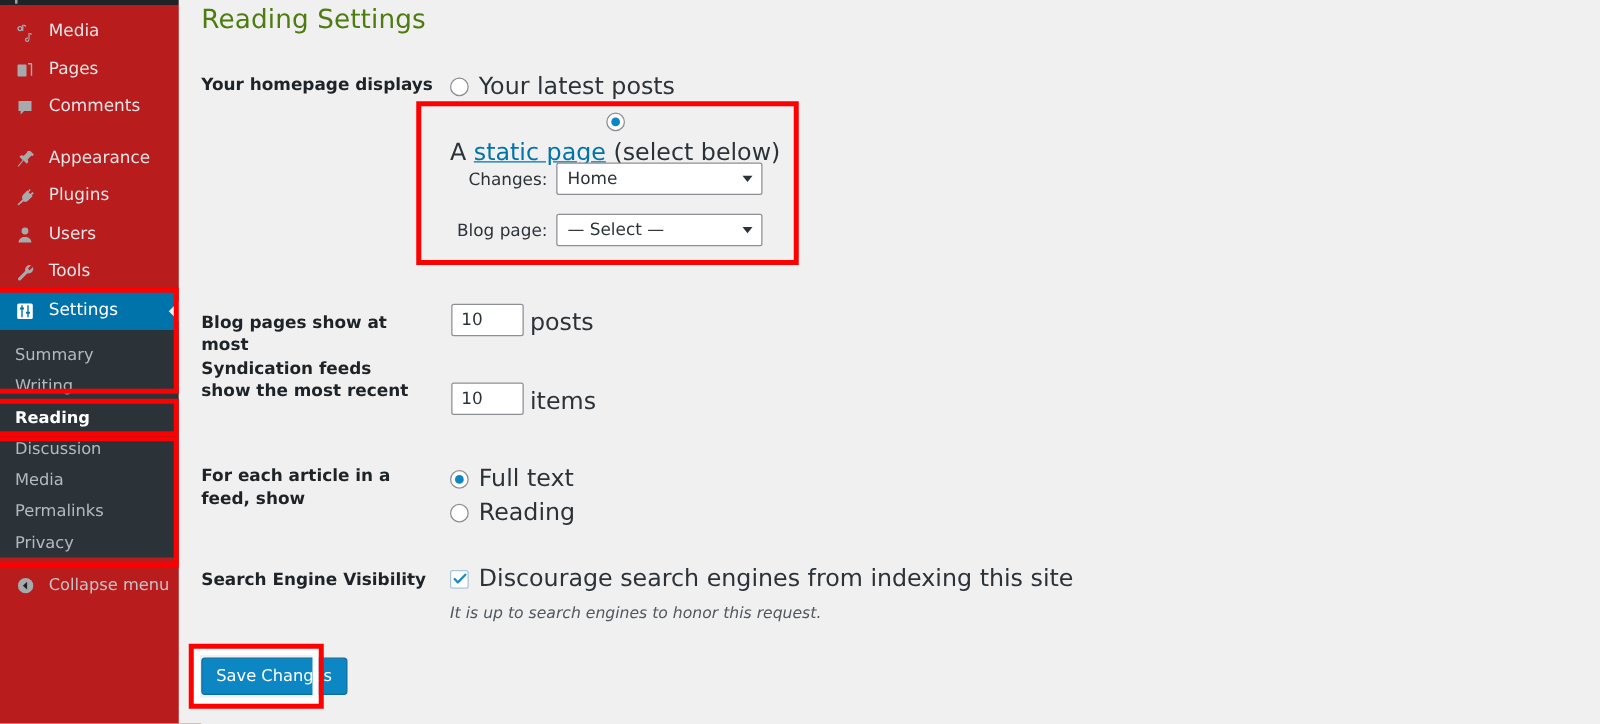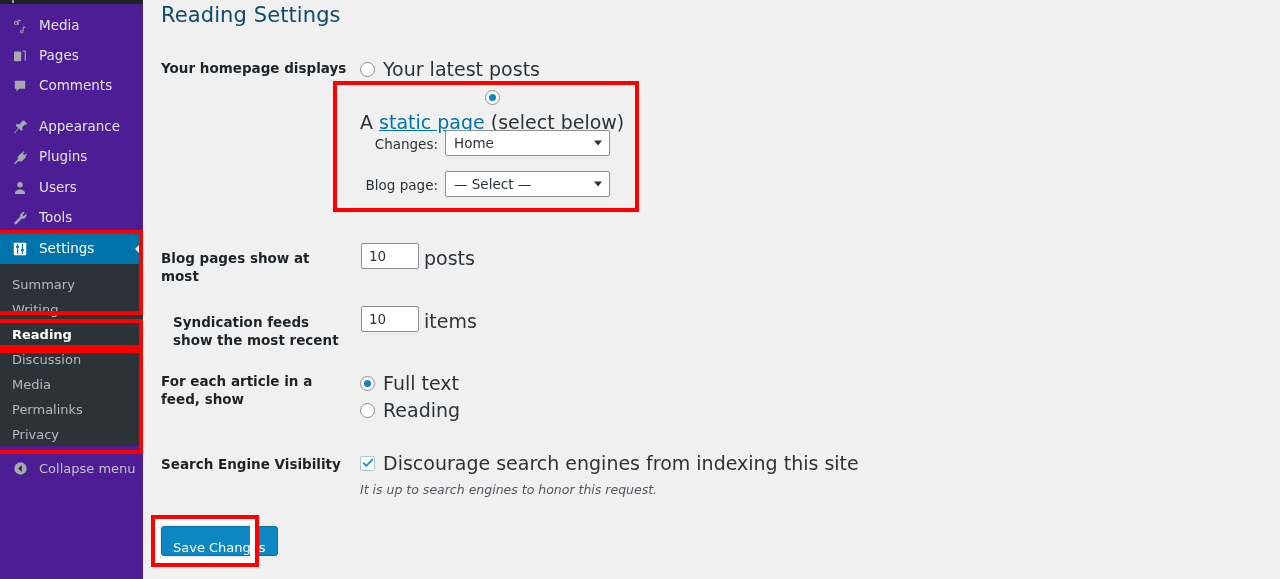--- a/index.html
+++ b/index.html
@@ -10,21 +10,21 @@
     background: #f0f0f1;
     font-family: "DejaVu Sans", "Liberation Sans", sans-serif;
   }
 
   #app { position: relative; width: 1280px; height: 579px; background: #f0f0f1; }
 
   
   #sidebar {
     position: absolute; left: 0; top: 0;
     width: 161px; height: 579px;
-    background: #4c1d95;
+    background: #b91c1c;
     color: #f0f0f1;
   }
   .menu-top-sliver {
     position: absolute; left: 0; top: 0; width: 143px; height: 4px;
     background: #1d2327;
   }
   .menu-top-sliver .nub {
     position: absolute; left: 12px; top: 0; width: 2px; height: 3px; background: #9ba2a7;
   }
 
@@ -70,21 +70,21 @@
   .collapse-ico {
     width: 22px; height: 20px; margin-right: 8px; flex: 0 0 22px;
     display: inline-flex; align-items: center; justify-content: center;
   }
 
   
   #content { position: absolute; left: 143px; top: 0; right: 0; bottom: 0; background: #f0f0f1; }
 
   .page-title {
     position: absolute; left: 18px; top: 1px;
-    font-size: 21px; font-weight: 400; color: #0c4a6e;
+    font-size: 21px; font-weight: 400; color: #4d7c0f;
     line-height: 28px; letter-spacing: 0.1px;
   }
 
   .row-label {
     position: absolute; font-size: 13.5px; font-weight: bold; color: #1d2327;
     line-height: 18px; width: 190px;
   }
 
   .field-text { font-size: 19px; color: #2c3338; line-height: 18px; }
 
@@ -144,21 +144,21 @@
   .desc-italic {
     position: absolute; font-style: italic; font-size: 12.5px; color: #50575e;
   }
 
   .save-btn {
     position: absolute;
     background: #0d87c4; color: #fff;
     font-size: 13px;
     border: 1px solid #0a6ea1;
     border-radius: 3px;
-    display: flex; align-items: flex-end; justify-content: center;
+    display: flex; align-items: center; justify-content: center;
     padding: 0 11px; height: 30px;
   }
 
   
   .red-box {
     position: absolute;
     border: 4px solid #fe0000;
     pointer-events: none;
   }
   .white-gap {
@@ -328,21 +328,21 @@
       <span>— Select —</span>
       <span class="caret"></span>
     </div>
 
     <div class="row-label" style="left:18px; top:249px;">Blog pages show at most</div>
     <div class="num-input" style="left:218px; top:243px;">
       <span>10</span>
     </div>
     <div class="field-text" style="position:absolute; left:281px; top:249px;">posts</div>
 
-    <div class="row-label" style="left:18px; top:313px; width:180px;margin-left:12px;">Syndication feeds show the most recent</div>
+    <div class="row-label" style="left:18px; top:286px; width:180px;">Syndication feeds show the most recent</div>
     <div class="num-input" style="left:218px; top:306px;">
       <span>10</span>
     </div>
     <div class="field-text" style="position:absolute; left:281px; top:312px;">items</div>
 
     <div class="row-label" style="left:18px; top:372px; width:180px;">For each article in a feed, show</div>
 
     <div class="radio-line" style="left:217px; top:374px;">
       <span class="radio checked"></span>
       <span class="field-text">Full text</span>

